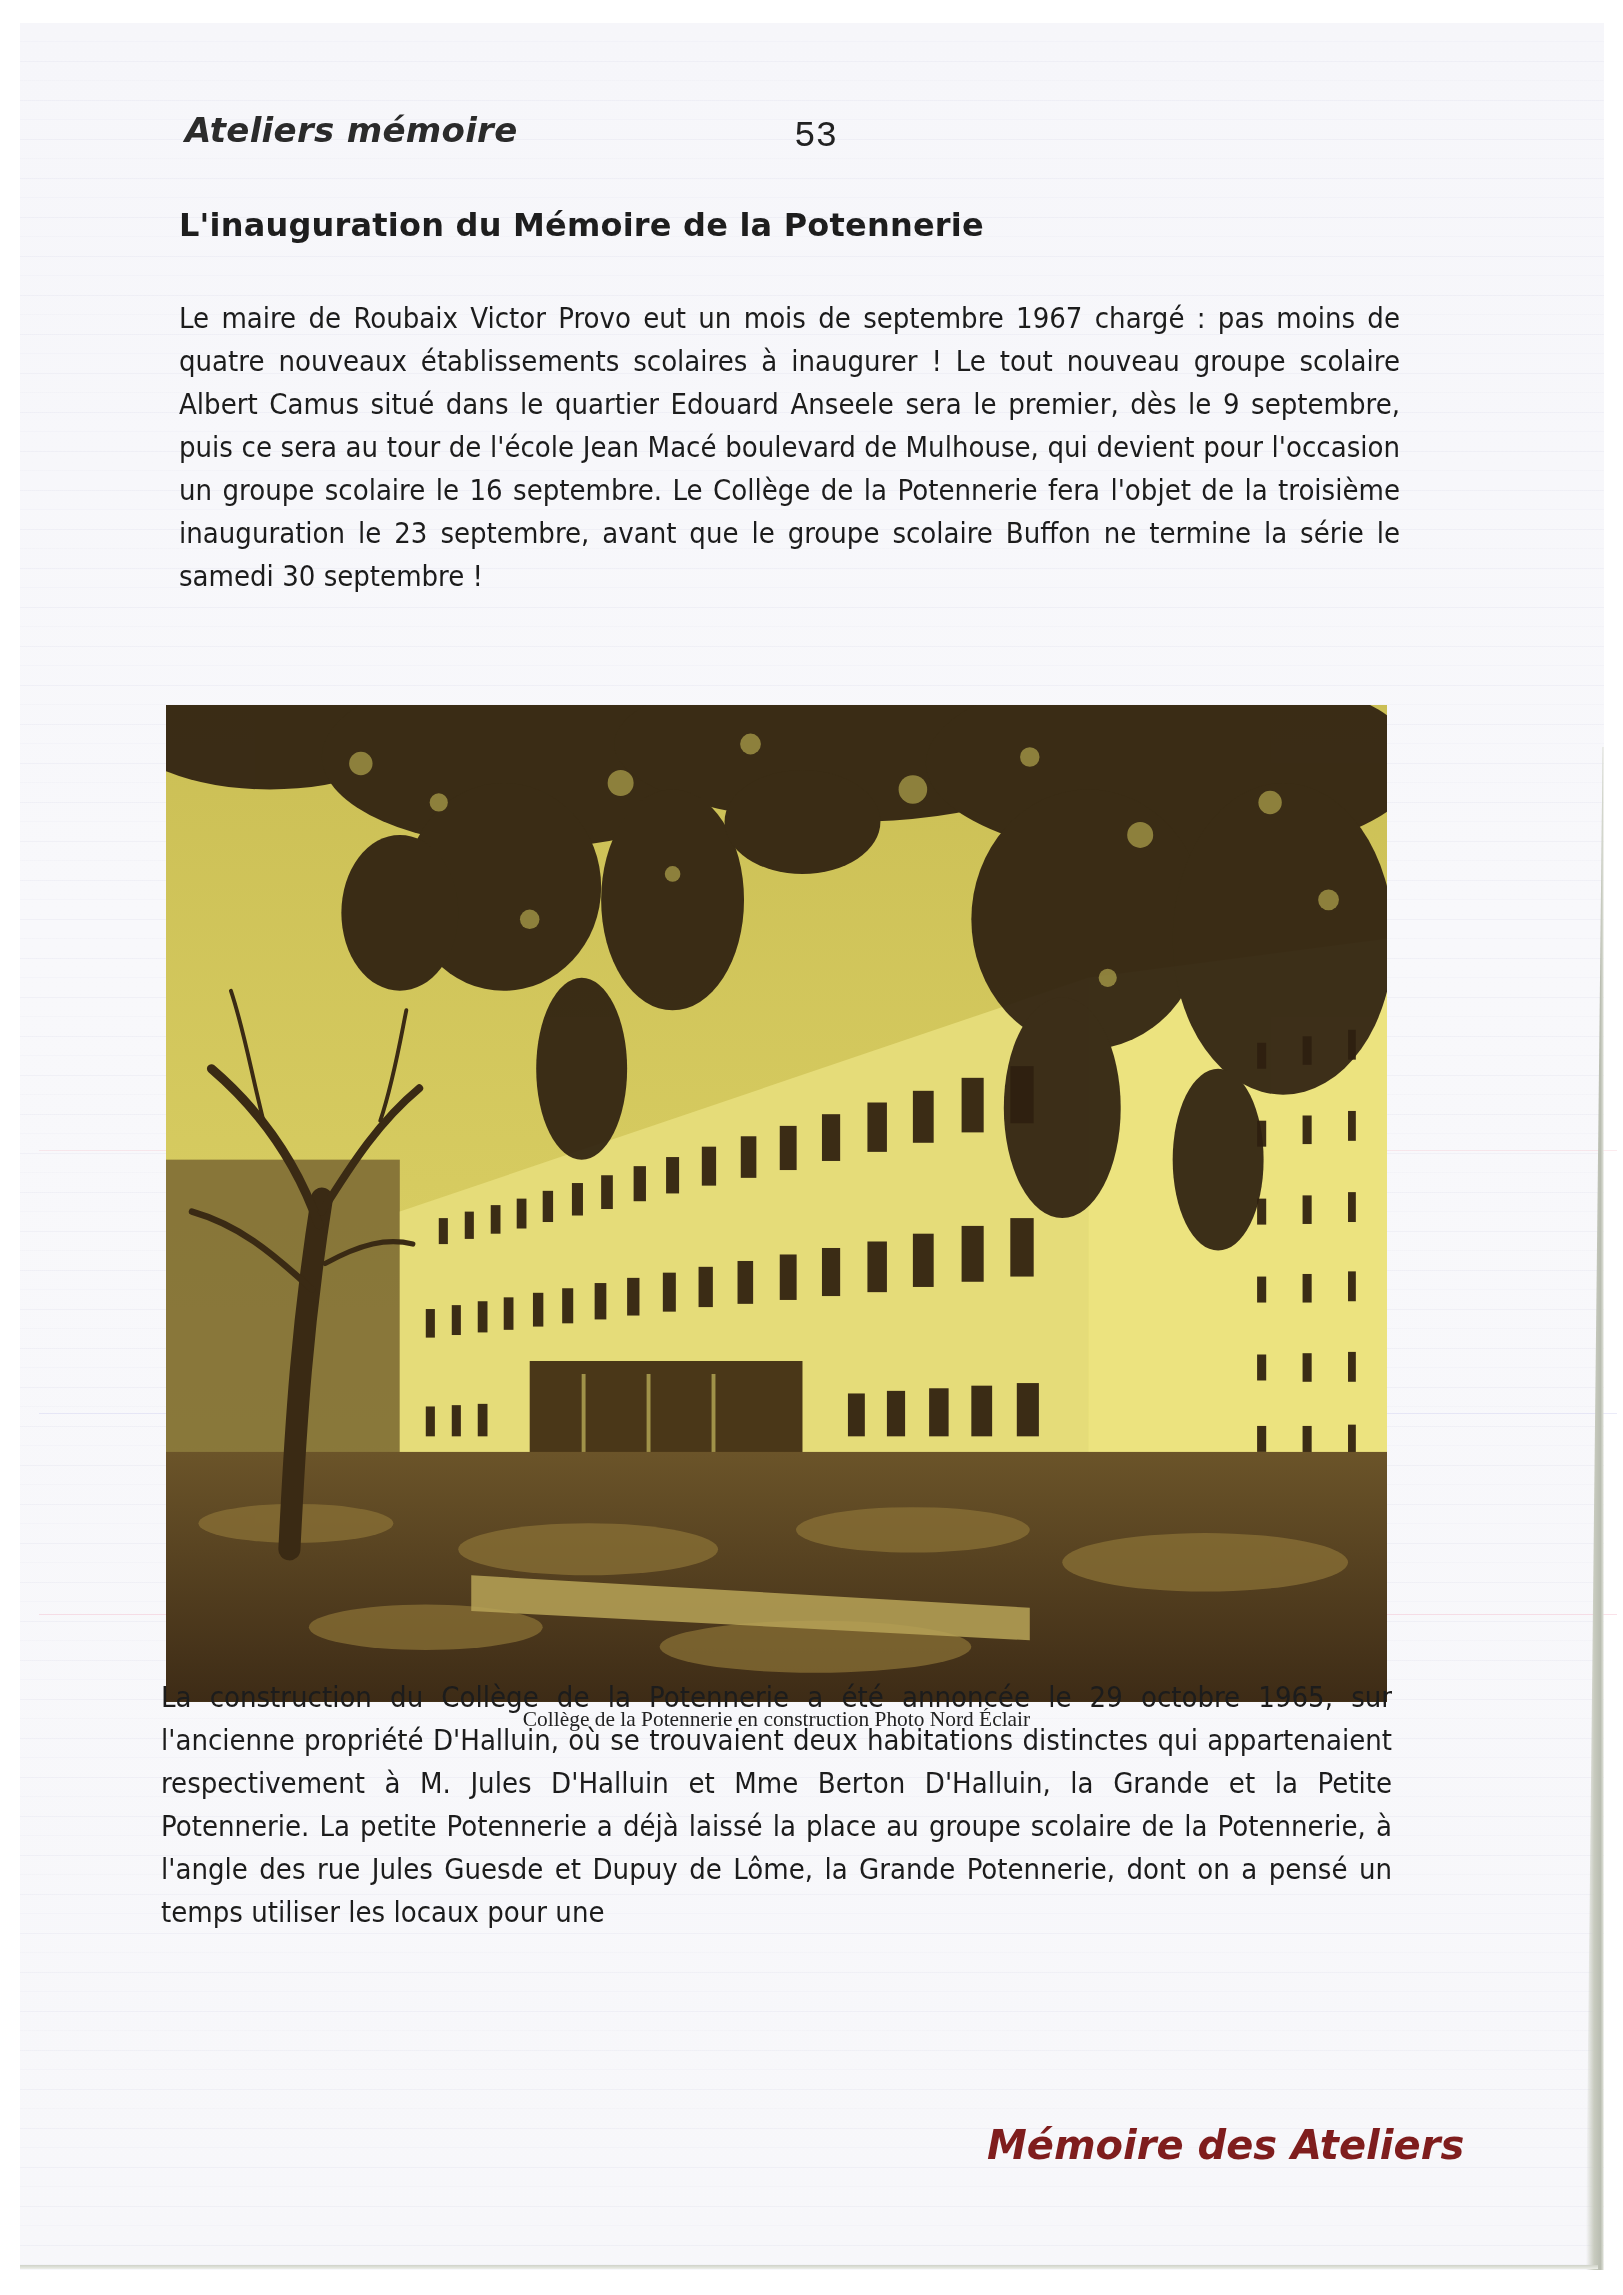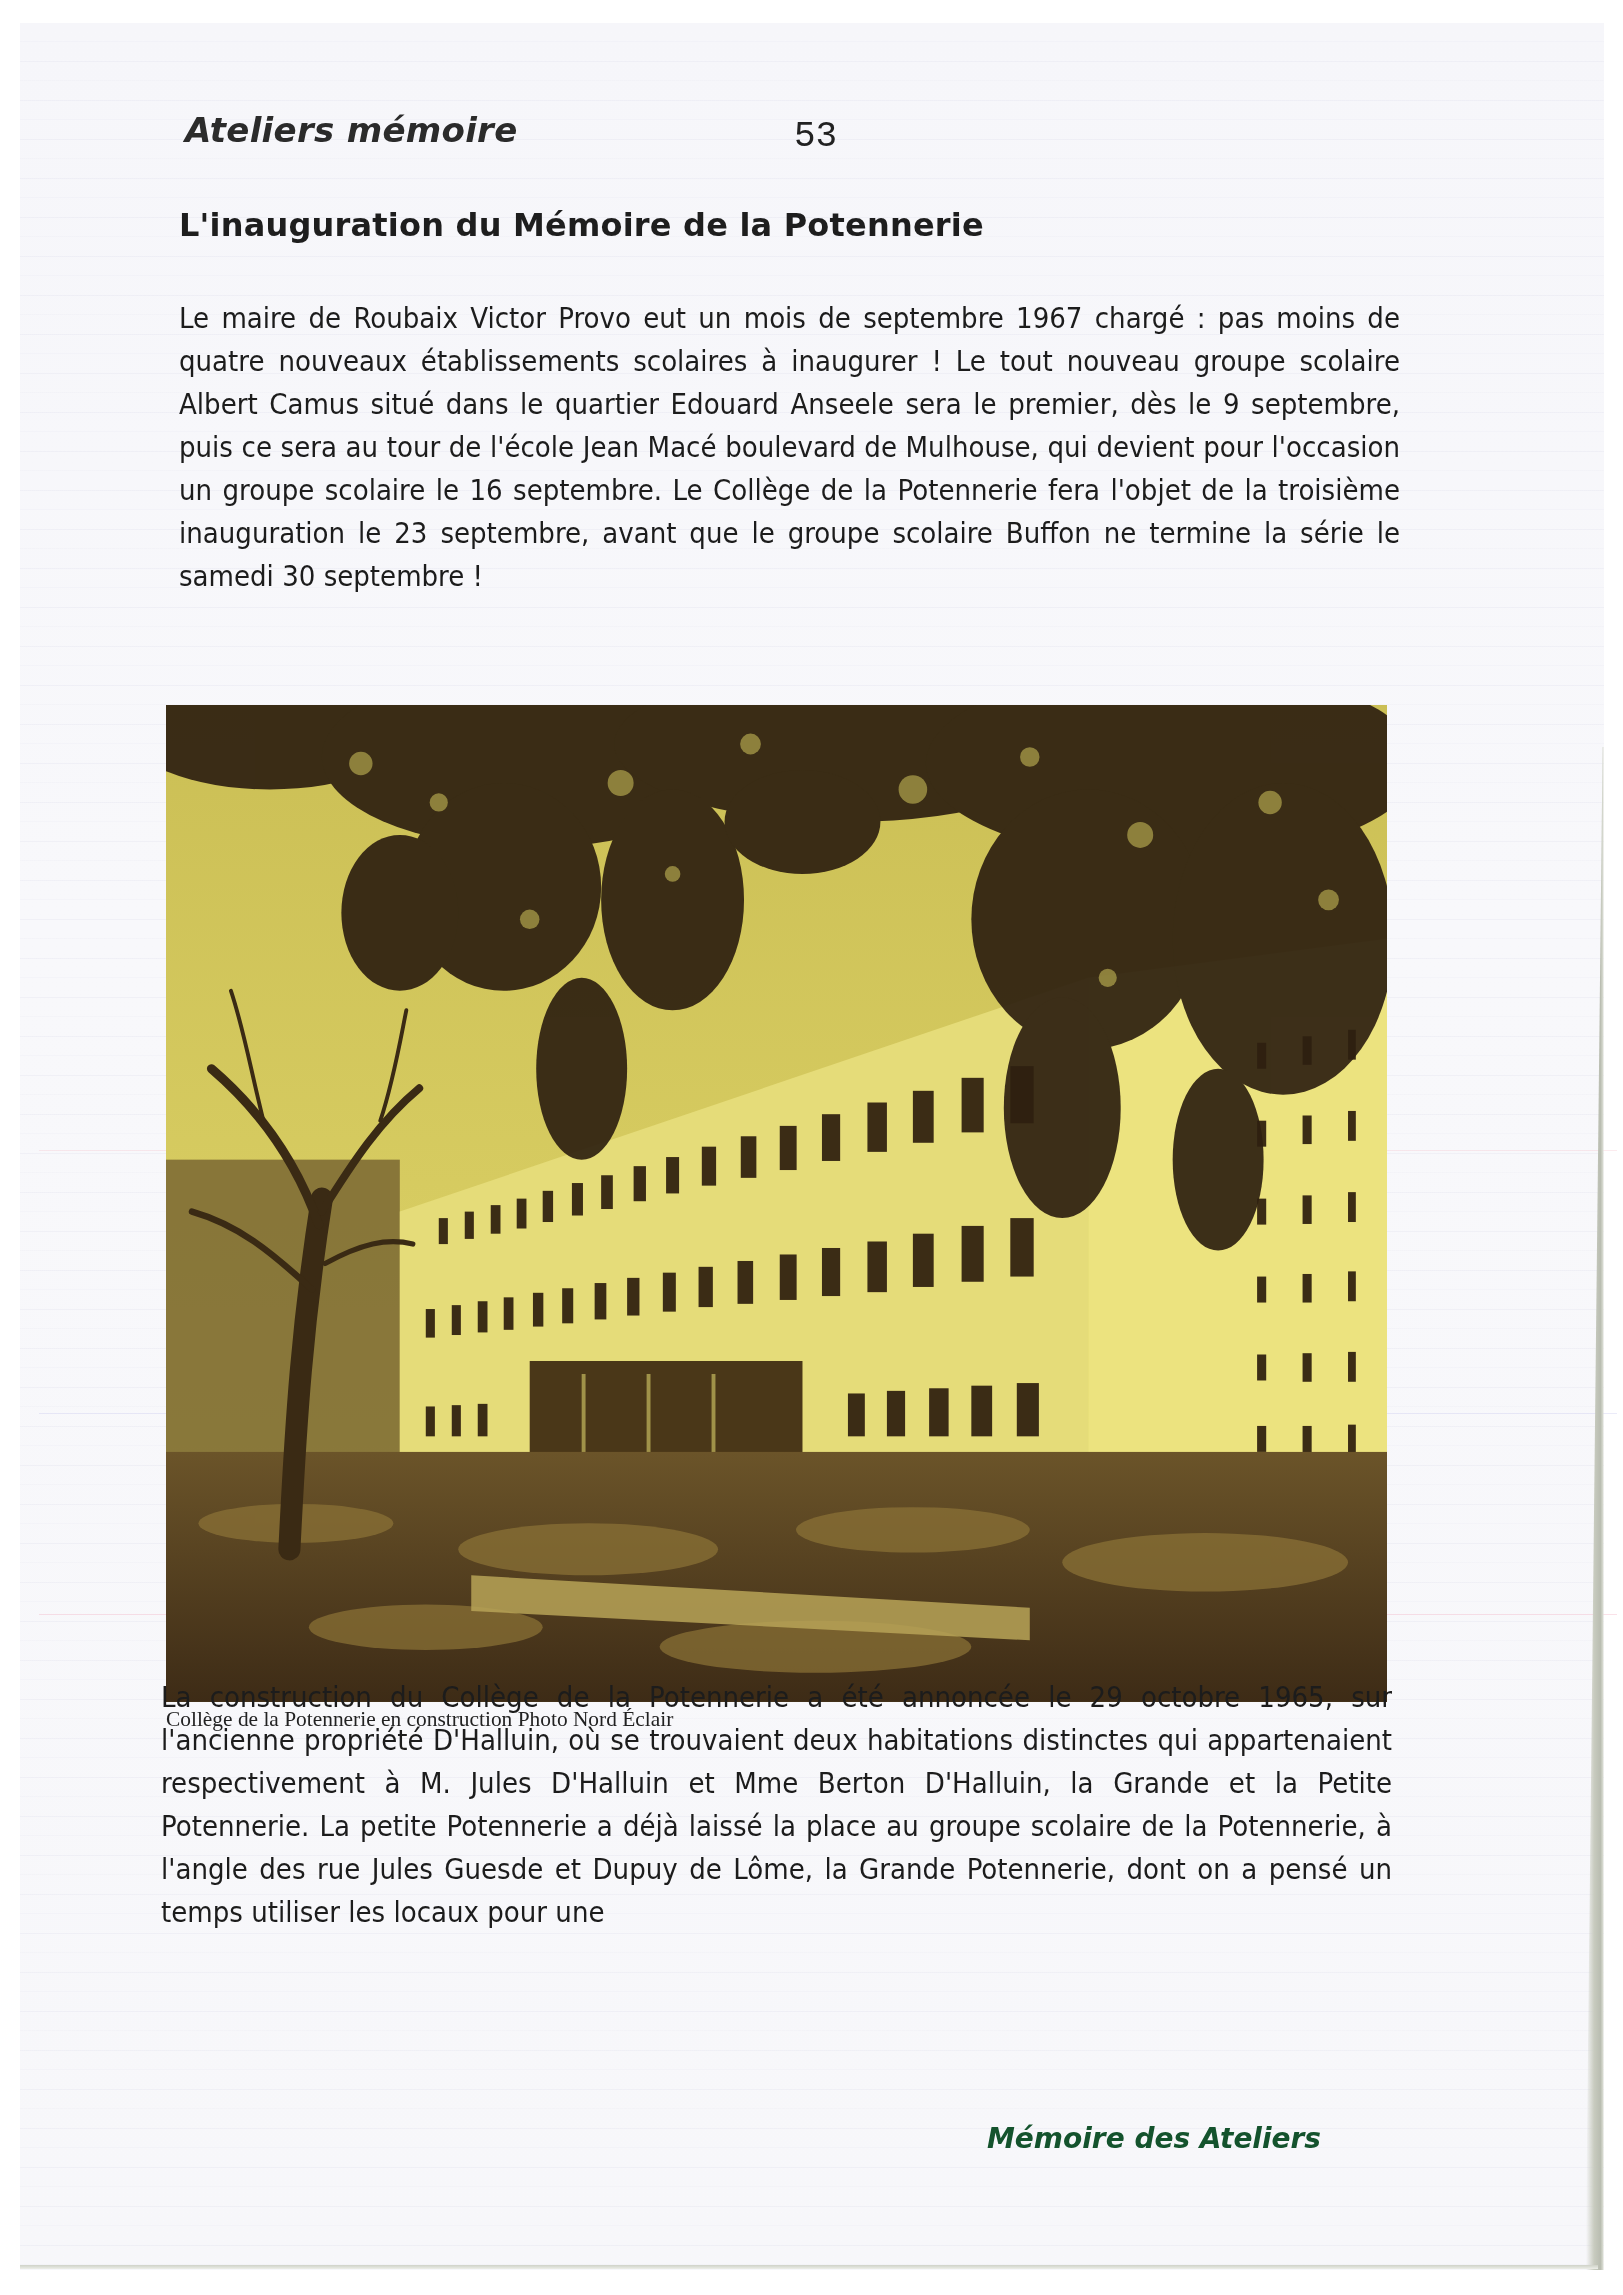--- a/index.html
+++ b/index.html
@@ -49,27 +49,27 @@
   .para-1 { top: 297px; }
   .para-2 { top: 1676px; left: 161px; width: 1231px; }
 
   .photo {
     position: absolute; left: 166px; top: 705px; width: 1221px; height: 997px;
     overflow: hidden;
     background: linear-gradient(180deg, #b8a94e 0%, #d6cc5e 35%, #cfc362 55%, #7a6430 80%, #4e3a1f 100%);
   }
   .photo svg { display: block; }
   .caption {
-    position: absolute; left: 166px; top: 1707px; width: 1221px; 
+    position: absolute; left: 166px; top: 1707px; width: 1221px; text-align: center;
     font-family: "Liberation Serif", serif; font-size: 21.4px; color: #222;
   }
   .footer-title {
     position: absolute; left: 987px; top: 2122px;
     font-family: "DejaVu Sans", sans-serif; font-style: italic; font-weight: bold;
-    font-size: 28px; color: #14532d; text-align: right;
+    font-size: 40px; color: #7f1d1d; text-align: right;
   }
 </style>
 </head>
 <body>
 
 <div class="paper">
   <div class="faint-rule" style="top:1591px; background:rgba(240,170,190,0.35);"></div>
   <div class="faint-rule" style="top:1127px; background:rgba(245,190,200,0.3);"></div>
   <div class="faint-rule" style="top:1390px; background:rgba(190,190,235,0.3);"></div>
 </div>

